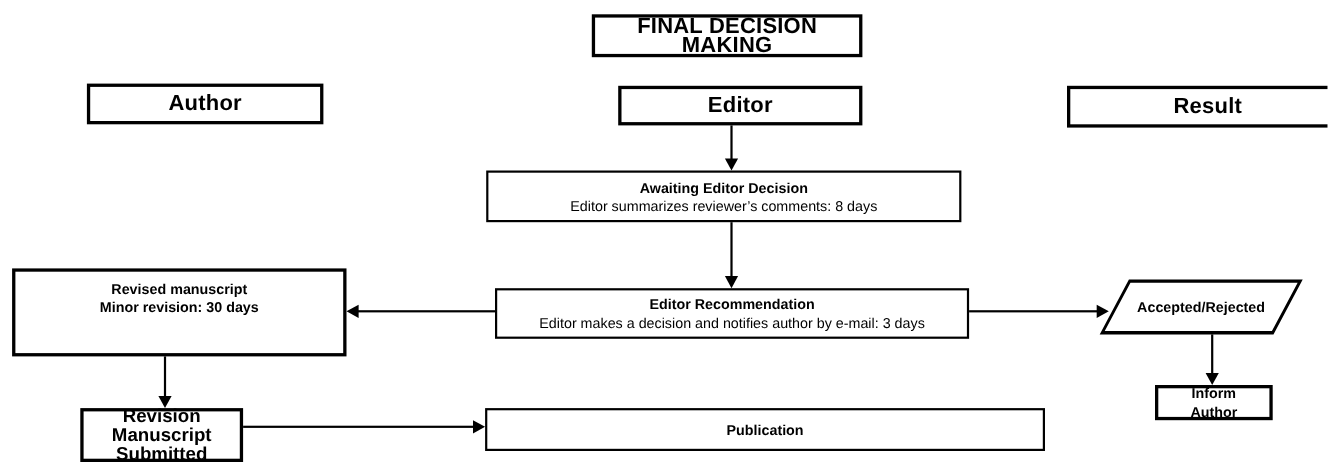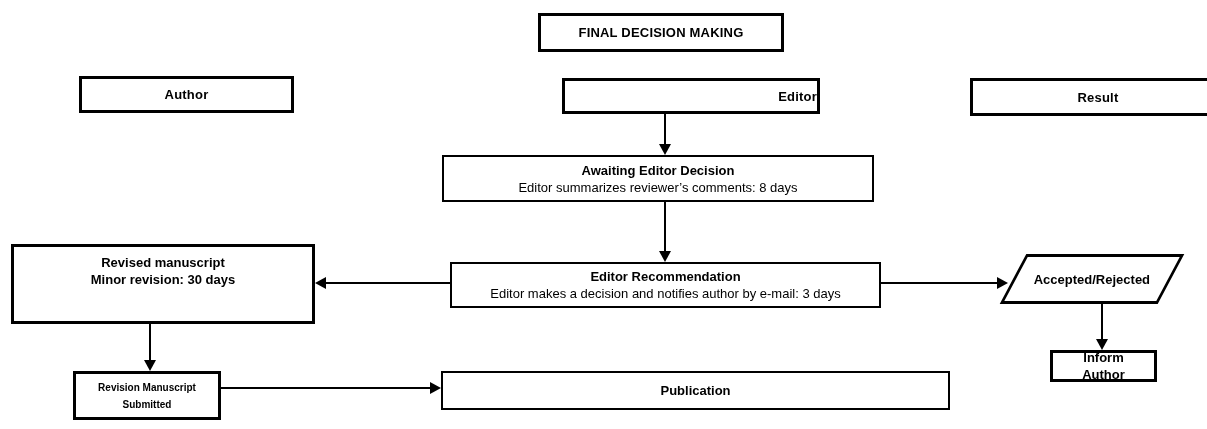--- a/index.html
+++ b/index.html
@@ -20,32 +20,32 @@
     display: flex;
     flex-direction: column;
     align-items: center;
     justify-content: center;
     text-align: center;
     font-size: 13px;
     line-height: 17px;
   }
   .b3 { border-width: 3px; }
   .bold { font-weight: 700; }
-  .hdr { font-size: 13px; font-weight: 700; letter-spacing: 0.2px; }
+  .hdr { font-size: 20px; font-weight: 700; letter-spacing: 0.2px; }
   .title-box { left: 538px; top: 13px; width: 246px; height: 39px; }
   .author-box { left: 79px;  top: 76px; width: 215px; height: 37px; }
-  .editor-box { left: 562px; top: 78px; width: 258px; height: 36px; align-items: flex-end; }
+  .editor-box { left: 562px; top: 78px; width: 222px; height: 36px; }
   .result-box { left: 970px; top: 78px; width: 256px; height: 38px; }
   .awaiting-box { left: 442px; top: 155px; width: 432px; height: 47px; }
   .recommendation-box { left: 450px; top: 262px; width: 431px; height: 46px; justify-content: center; }
   .revised-box {
     left: 11px; top: 244px; width: 304px; height: 80px;
     border-width: 3px; justify-content: flex-start; padding-top: 7px; text-align: center;
   }
-  .submitted-box { left: 73px; top: 371px; width: 148px; height: 49px; border-width: 3px; font-size: 10px; }
+  .submitted-box { left: 73px; top: 371px; width: 148px; height: 49px; border-width: 3px; font-size: 17px; }
   .publication-box { left: 441px; top: 371px; width: 509px; height: 39px; }
   .inform-box { left: 1050px; top: 350px; width: 107px; height: 32px; border-width: 3px; }
   .para {
     position: absolute;
     box-sizing: border-box;
     left: 1013px; top: 254px; width: 158px; height: 50px;
     border: 3px solid #000000;
     background: #ffffff;
     transform: skewX(-28deg);
     display: flex; align-items: center; justify-content: center;

